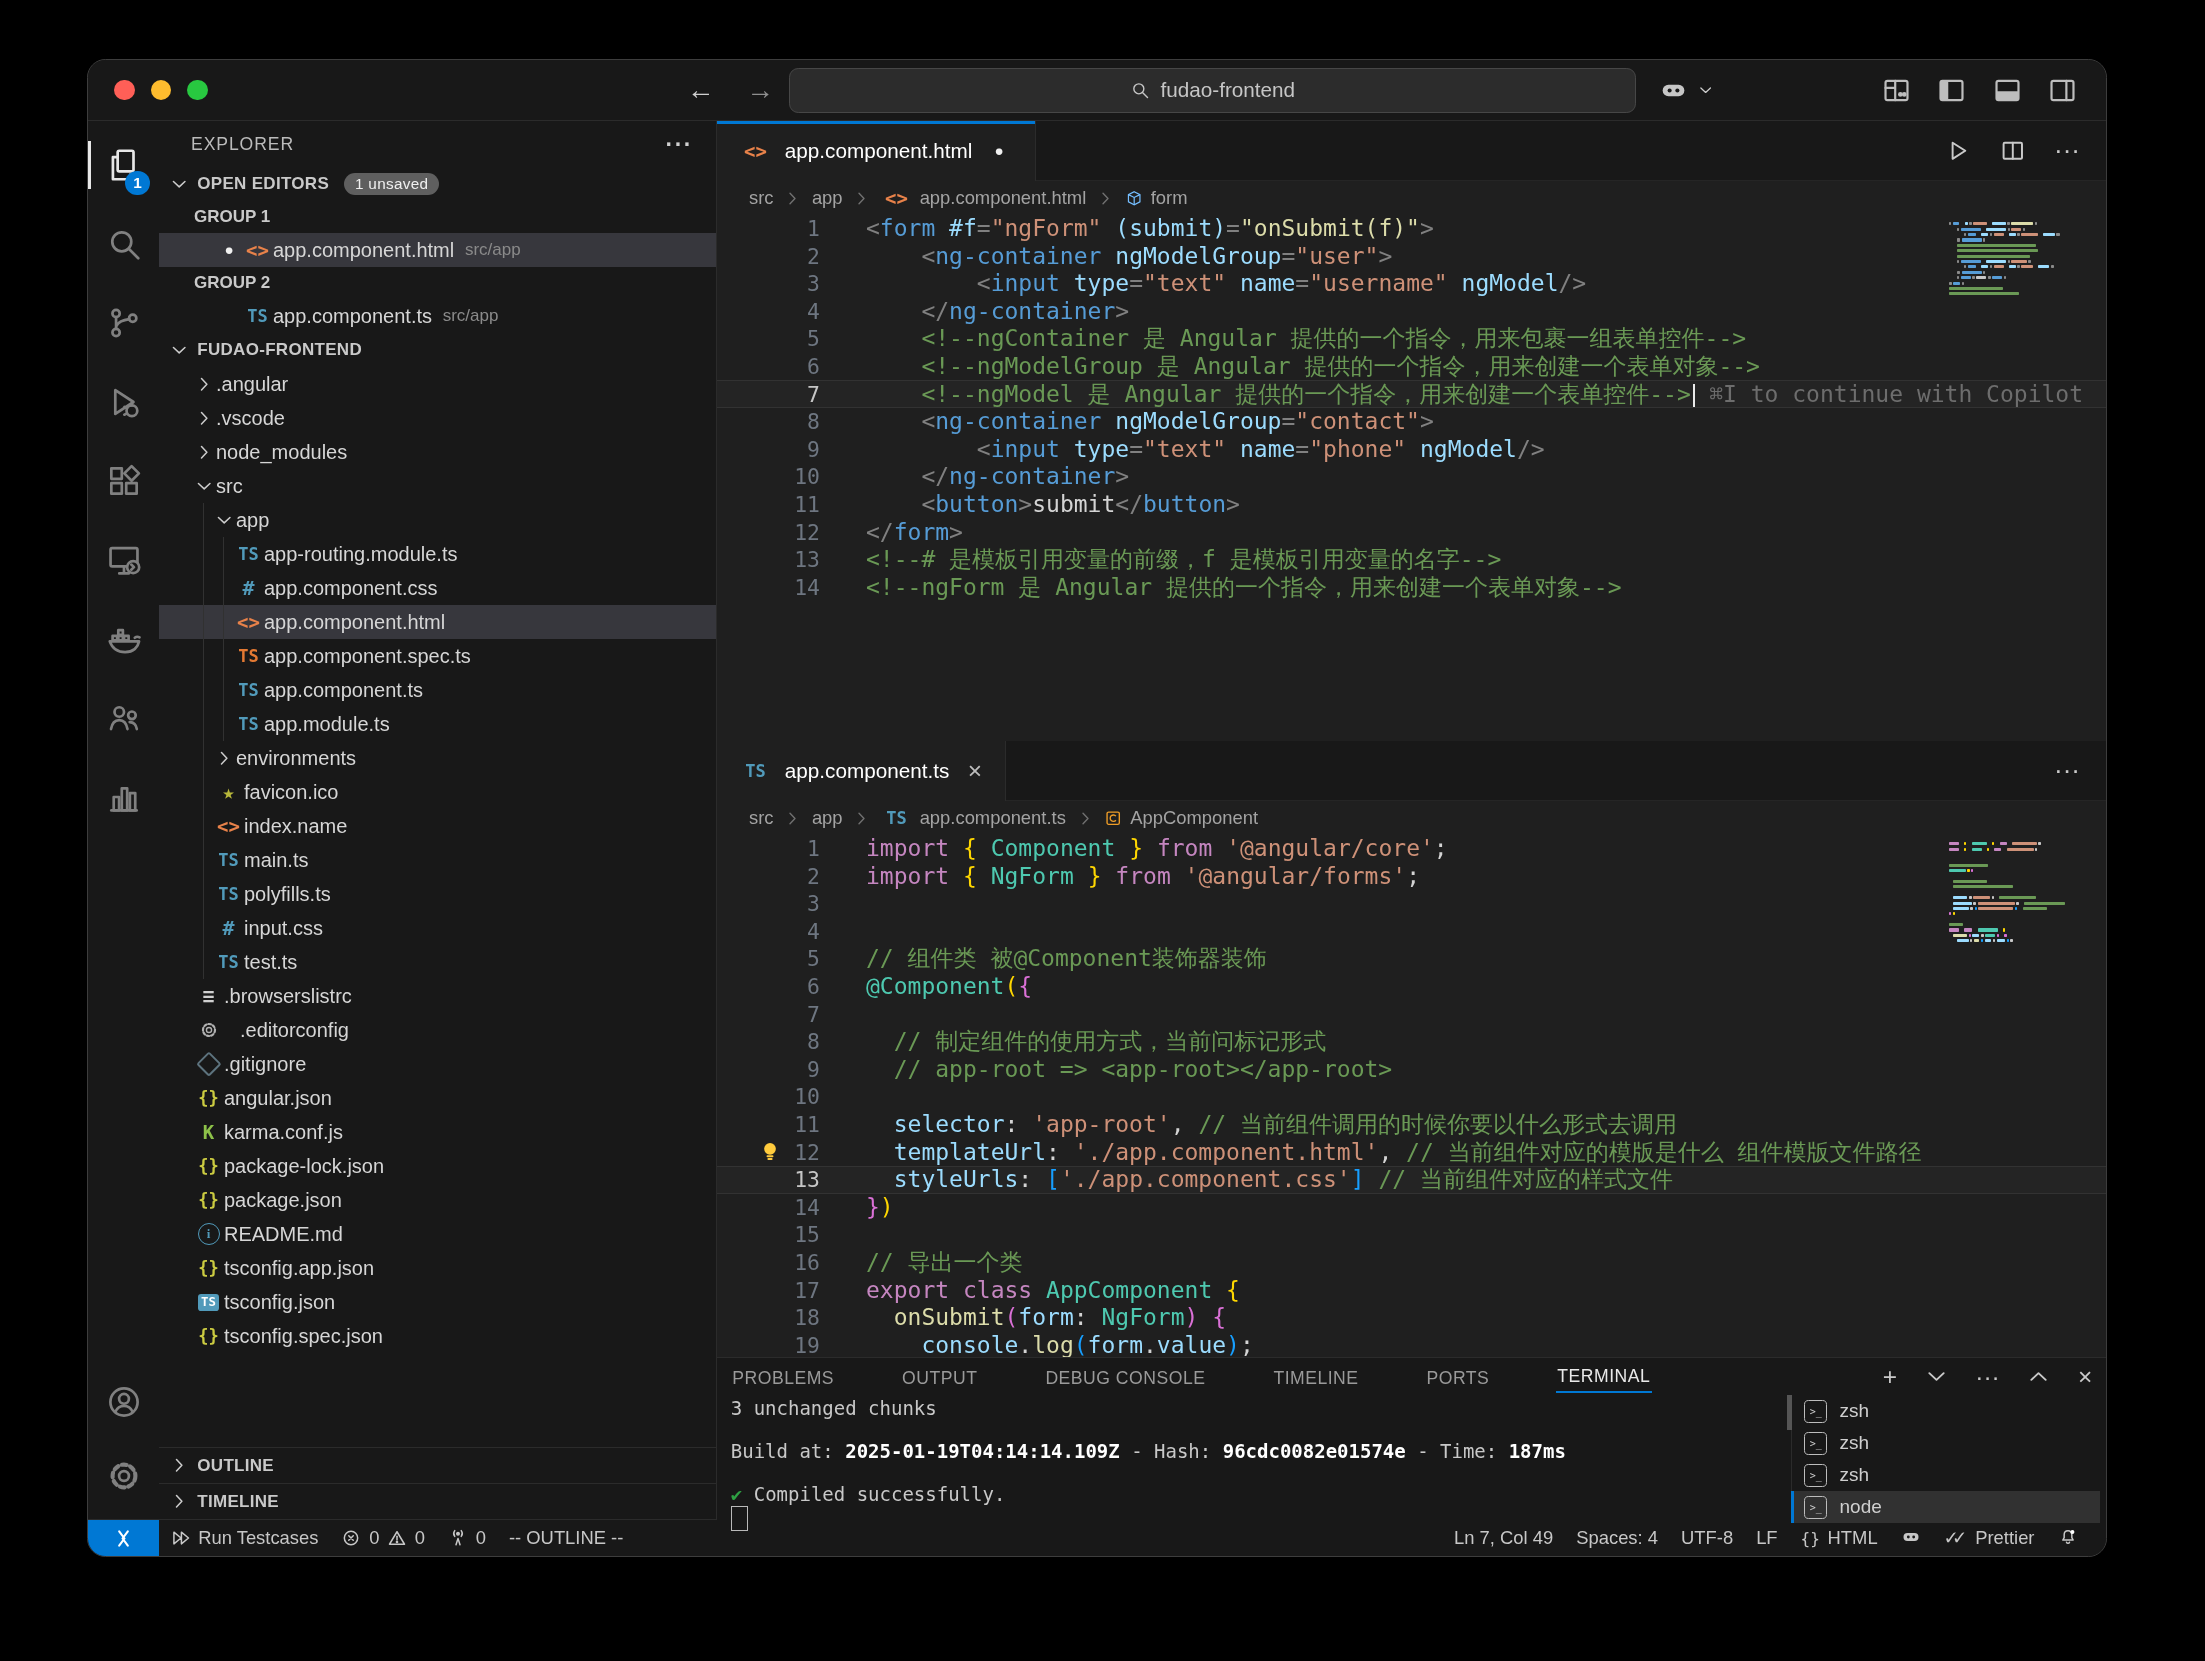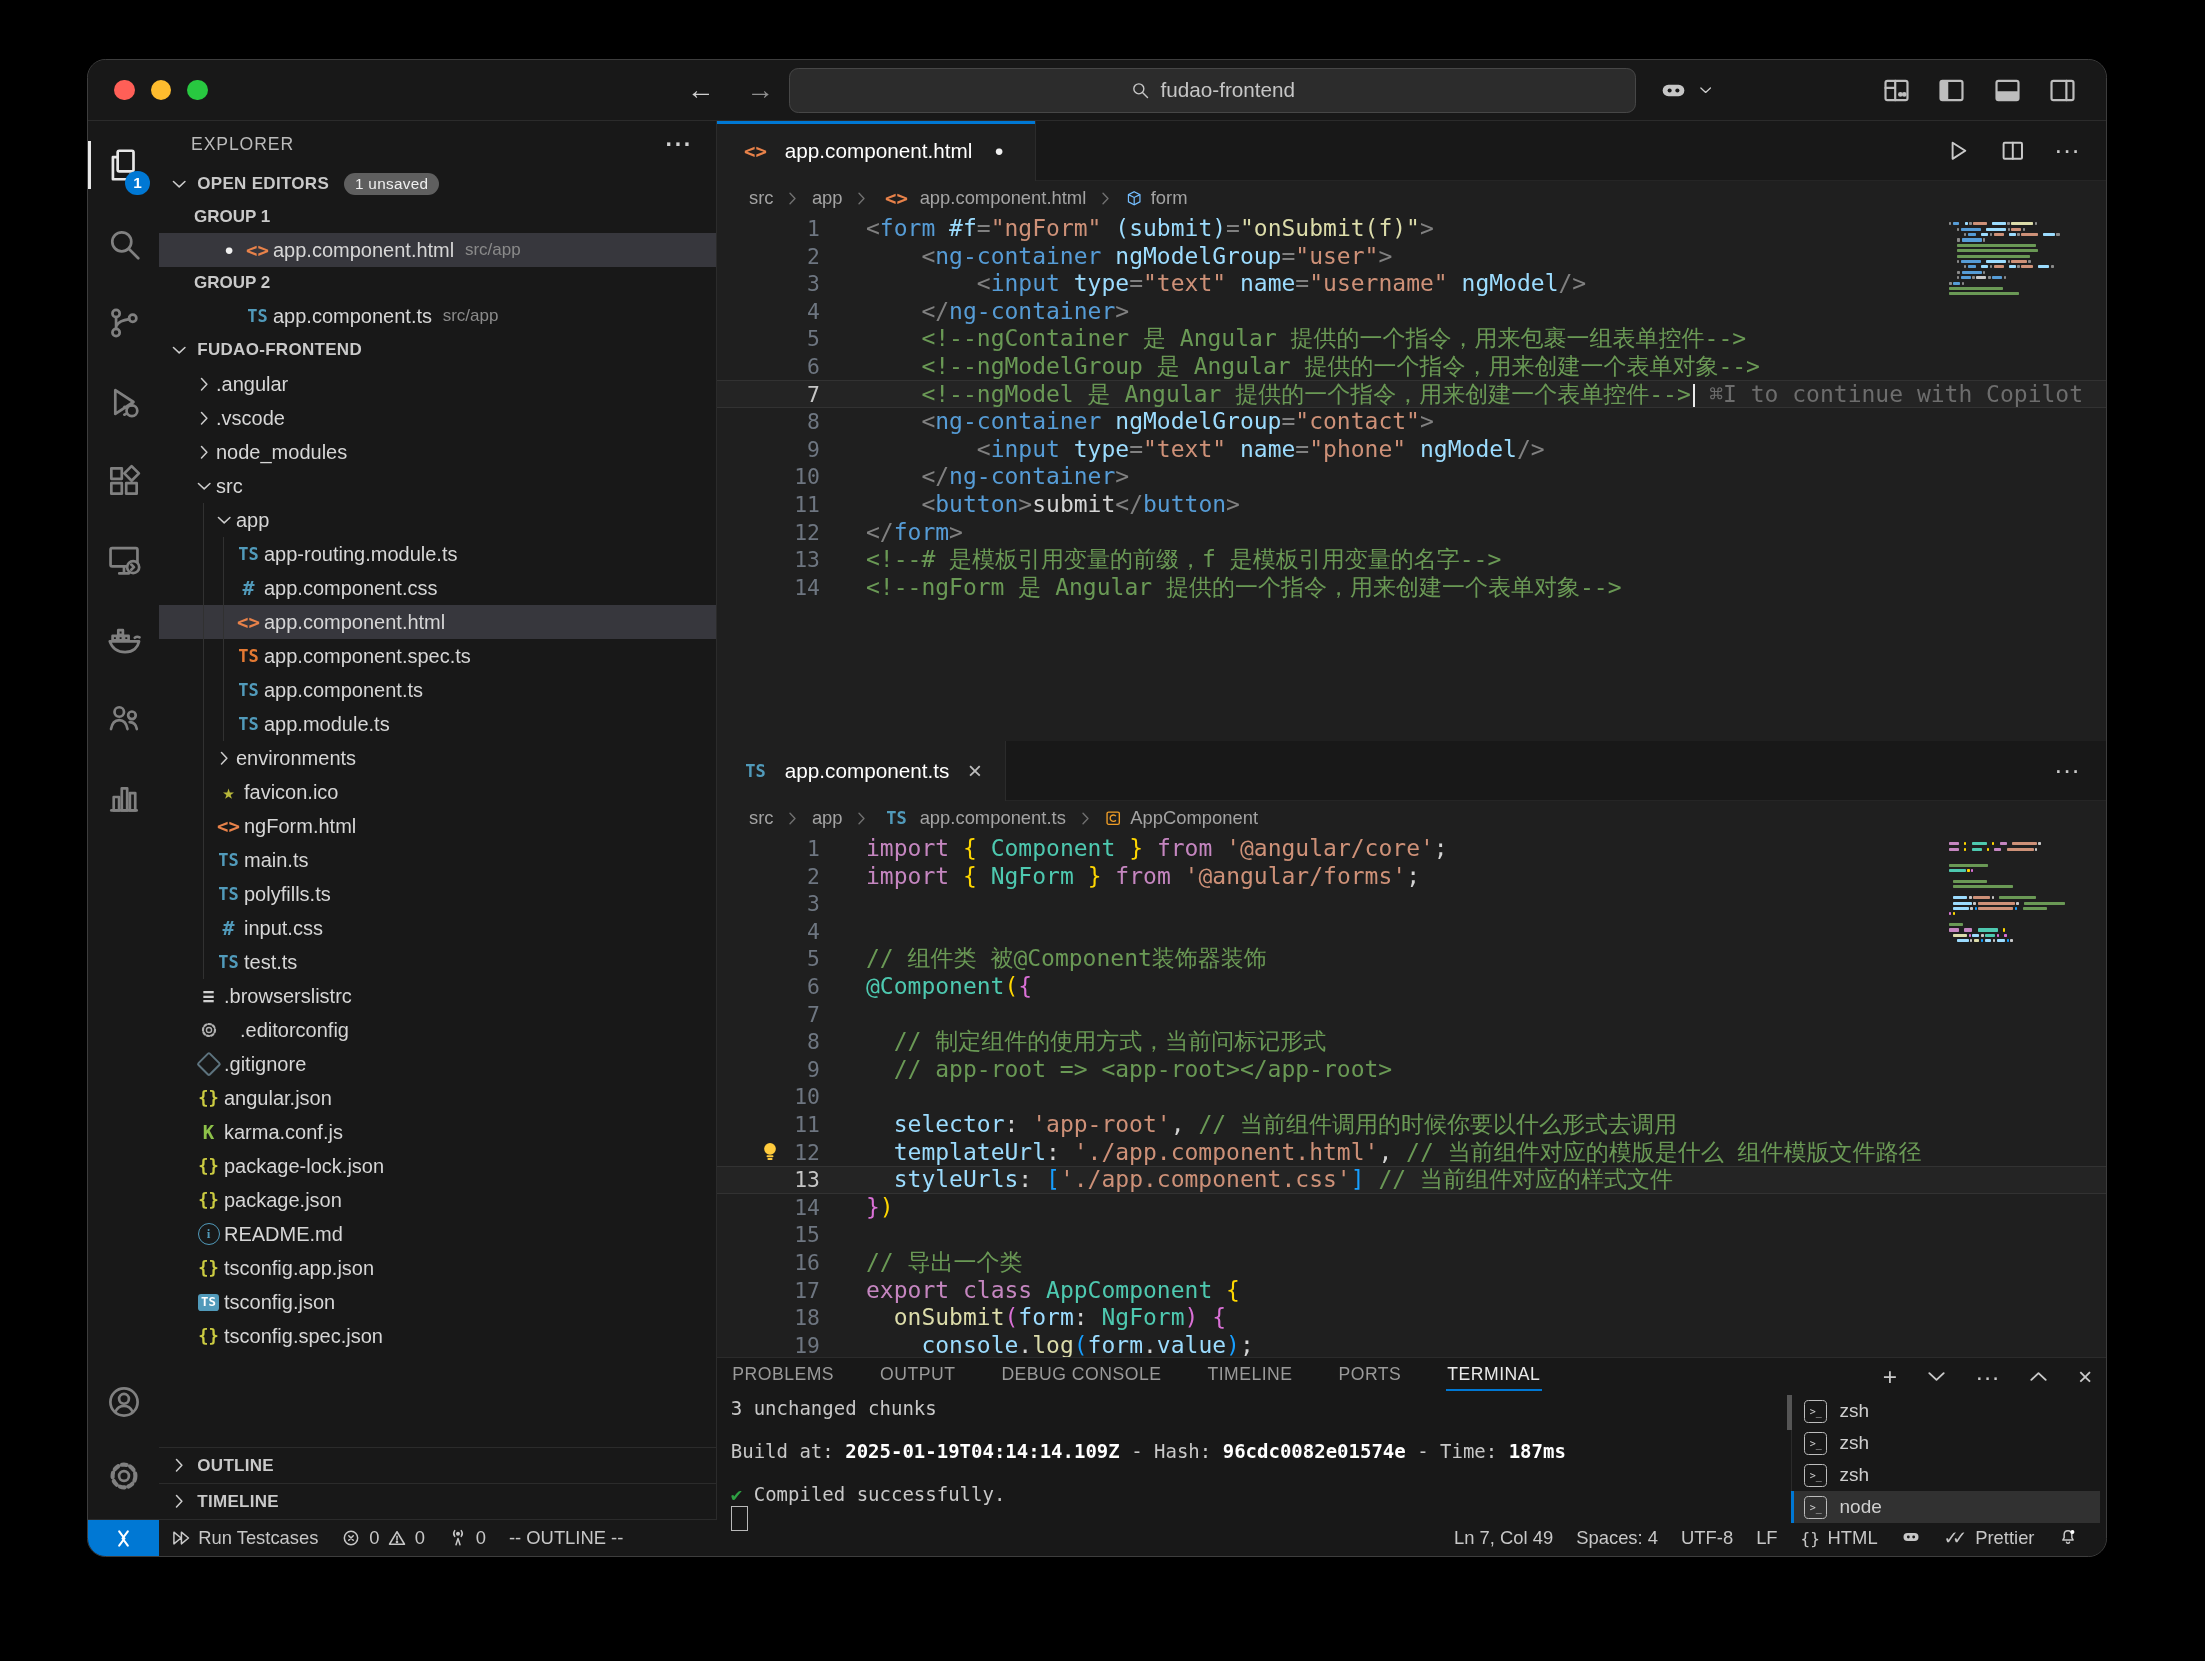--- a/index.html
+++ b/index.html
@@ -89,21 +89,21 @@
   .br1{color:#ffd700}.br2{color:#da70d6}.br3{color:#179fff}
   .cursor{display:inline-block;width:2.3px;height:23px;background:#eaeaea;vertical-align:middle;margin-left:2.3px;}
   .ghost{color:#6d6d6d;}
   .minimap{position:absolute;right:12.3px;top:6.1px;width:145px;}
   .mrow{height:5.4px;display:flex;align-items:center;}
   .mseg{height:3.1px;border-radius:0.8px;margin-right:1.5px;flex:0 0 auto;}
   .bulb{position:absolute;left:40px;width:27.6px;height:27.6px;}
   .bulb svg{width:26px;height:26px}
   
   .panel{height:165px;border-top:0.8px solid #2b2b2b;position:relative;background:#181818;flex:0 0 auto;}
-  .ptabs{height:35px;display:flex;align-items:flex-start;gap:43px;padding-left:13.8px;font-size:17.6px;
+  .ptabs{height:35px;display:flex;align-items:flex-end;gap:65px;padding-left:13.8px;font-size:17.6px;
     letter-spacing:0.5px;color:#9a9a9a;}
   .ptab{padding:6.1px 1.5px 3.8px;}
   .ptab.active{color:#e9e9e9;border-bottom:2.3px solid #0078d4;}
   .pactions{position:absolute;right:13.8px;top:4.6px;display:flex;gap:27.6px;color:#c9c9c9;align-items:center;font-size:24.5px;}
   .pactions .ic svg{width:23px;height:23px}
   .pterm{position:absolute;left:13.8px;top:40px;right:329px;font-family:"DejaVu Sans Mono",monospace;
     font-size:19px;color:#c8c8c8;}
   .ptline{height:21.4px;line-height:21.4px;white-space:pre;}
   .t{color:#c8c8c8}.tbold{font-weight:bold;color:#fff}.tg{color:#2ea043}
   .tcursor{width:15.3px;height:23px;border:1.5px solid #b9b9b9;margin-top:1.5px;}
@@ -406,21 +406,21 @@
             <span class="fname">environments</span>
           </div>
           <div class="row" style="padding-left: 54px;">
             <i class="guide" style="left: 44px;"></i>
             <span class="fi" style="color: rgb(184, 184, 59); font-size: 20px;">★</span>
             <span class="fname">favicon.ico</span>
           </div>
           <div class="row" style="padding-left: 54px;">
             <i class="guide" style="left: 44px;"></i>
             <span class="fi" style="color: rgb(232, 130, 74); font-size: 19px;">&lt;&gt;</span>
-            <span class="fname">ngForm.html</span>
+            <span class="fname">index.name</span>
           </div>
           <div class="row" style="padding-left: 54px;">
             <i class="guide" style="left: 44px;"></i>
             <span class="fi" style="color: rgb(81, 154, 186); font-size: 17px;">TS</span>
             <span class="fname">main.ts</span>
           </div>
           <div class="row" style="padding-left: 54px;">
             <i class="guide" style="left: 44px;"></i>
             <span class="fi" style="color: rgb(81, 154, 186); font-size: 17px;">TS</span>
             <span class="fname">polyfills.ts</span>

